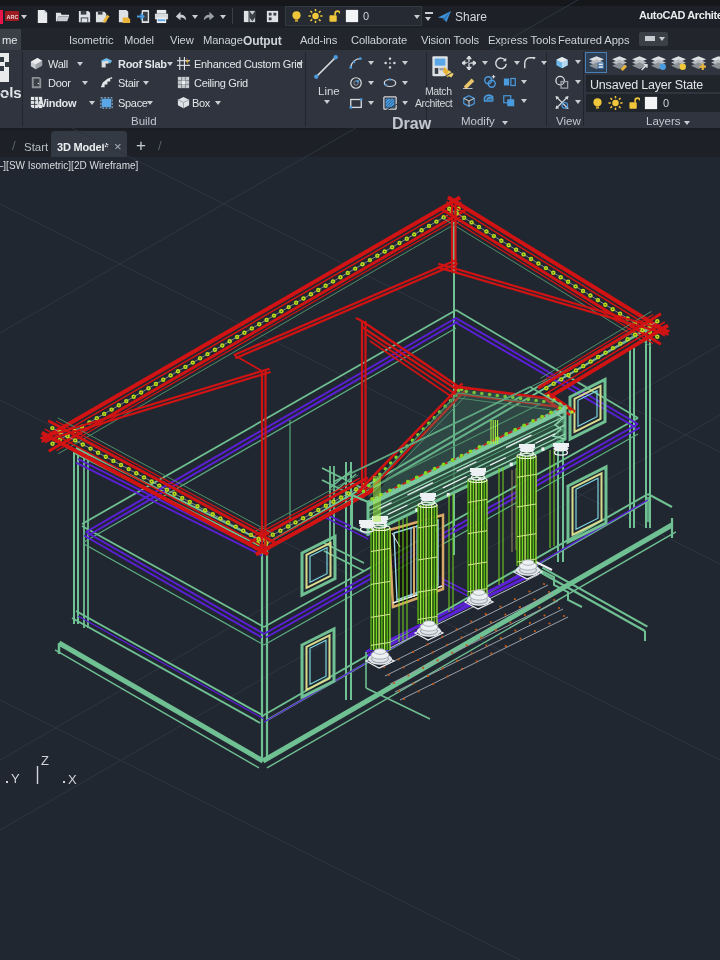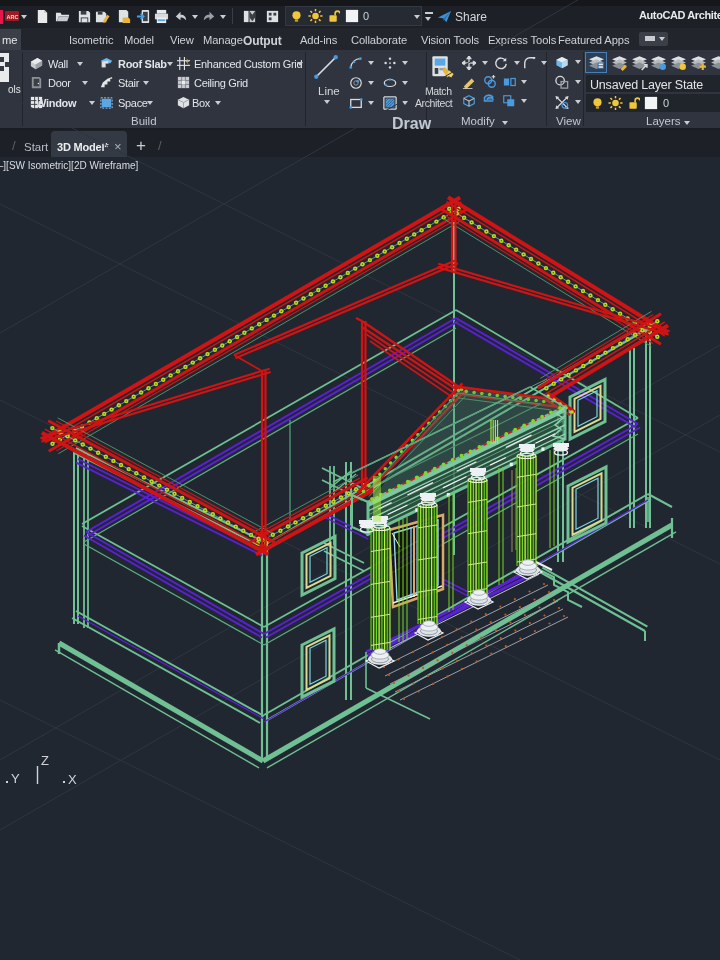--- a/index.html
+++ b/index.html
@@ -116,21 +116,21 @@
 <div class="abs" style="left:0;top:128px;width:720px;height:2px;background:#1a1d22"></div>
 <div class="abs" style="left:22px;top:52px;width:1px;height:74px;background:#21252b"></div>
 <div class="abs" style="left:305px;top:52px;width:1px;height:74px;background:#21252b"></div>
 <div class="abs" style="left:426px;top:52px;width:1px;height:74px;background:#21252b"></div>
 <div class="abs" style="left:546px;top:52px;width:1px;height:74px;background:#21252b"></div>
 <div class="abs" style="left:583px;top:52px;width:1px;height:74px;background:#21252b"></div>
 <div class="abs" style="left:0;top:53px;width:9px;height:29px;background:#e8eaec"></div>
 <div class="abs" style="left:0;top:57px;width:4px;height:5px;background:#343a44"></div>
 <div class="abs" style="left:0;top:66px;width:4px;height:5px;background:#343a44"></div>
 <div class="abs" style="left:5px;top:62px;width:4px;height:5px;background:#343a44"></div>
-<div style="position:absolute;left:8px;top:84px;font-size:10px;color:#e2e6ea;font-weight:400;letter-spacing:0;white-space:nowrap">ols</div>
+<div style="position:absolute;left:0px;top:84px;font-size:15px;color:#e2e6ea;font-weight:700;letter-spacing:0;white-space:nowrap">ols</div>
 <svg style="position:absolute;left:29px;top:56px" width="15" height="15" viewBox="0 0 16 16">
     <path d="M2 6 L9 2 L14 5 L14 10 L7 14 L2 11 Z" fill="#c8ccd1"></path>
     <path d="M2 6 L9 2 L14 5 L7 9 Z" fill="#e8eaec"></path>
     <path d="M7 9 L14 5 L14 10 L7 14 Z" fill="#9ba0a6"></path>
   </svg>
 <div style="position:absolute;left:48px;top:58px;font-size:11px;color:#e2e6ea;font-weight:400;letter-spacing:-0.3px;white-space:nowrap">Wall</div>
 <div style="position:absolute;left:77px;top:62px;width:0;height:0;border-left:3.5px solid transparent;border-right:3.5px solid transparent;border-top:4px solid #c9cdd2"></div>
 <svg style="position:absolute;left:99px;top:56px" width="15" height="15" viewBox="0 0 16 16">
     <path d="M2 5 L8 2 L14 5 L12 8 L8 6 L4 8 Z" fill="#6db8e8"></path>
     <path d="M3 6 v6 h4 v-4 h3 v-3" fill="#dfe2e5" stroke="#b0b4b8" stroke-width="0.5"></path>

